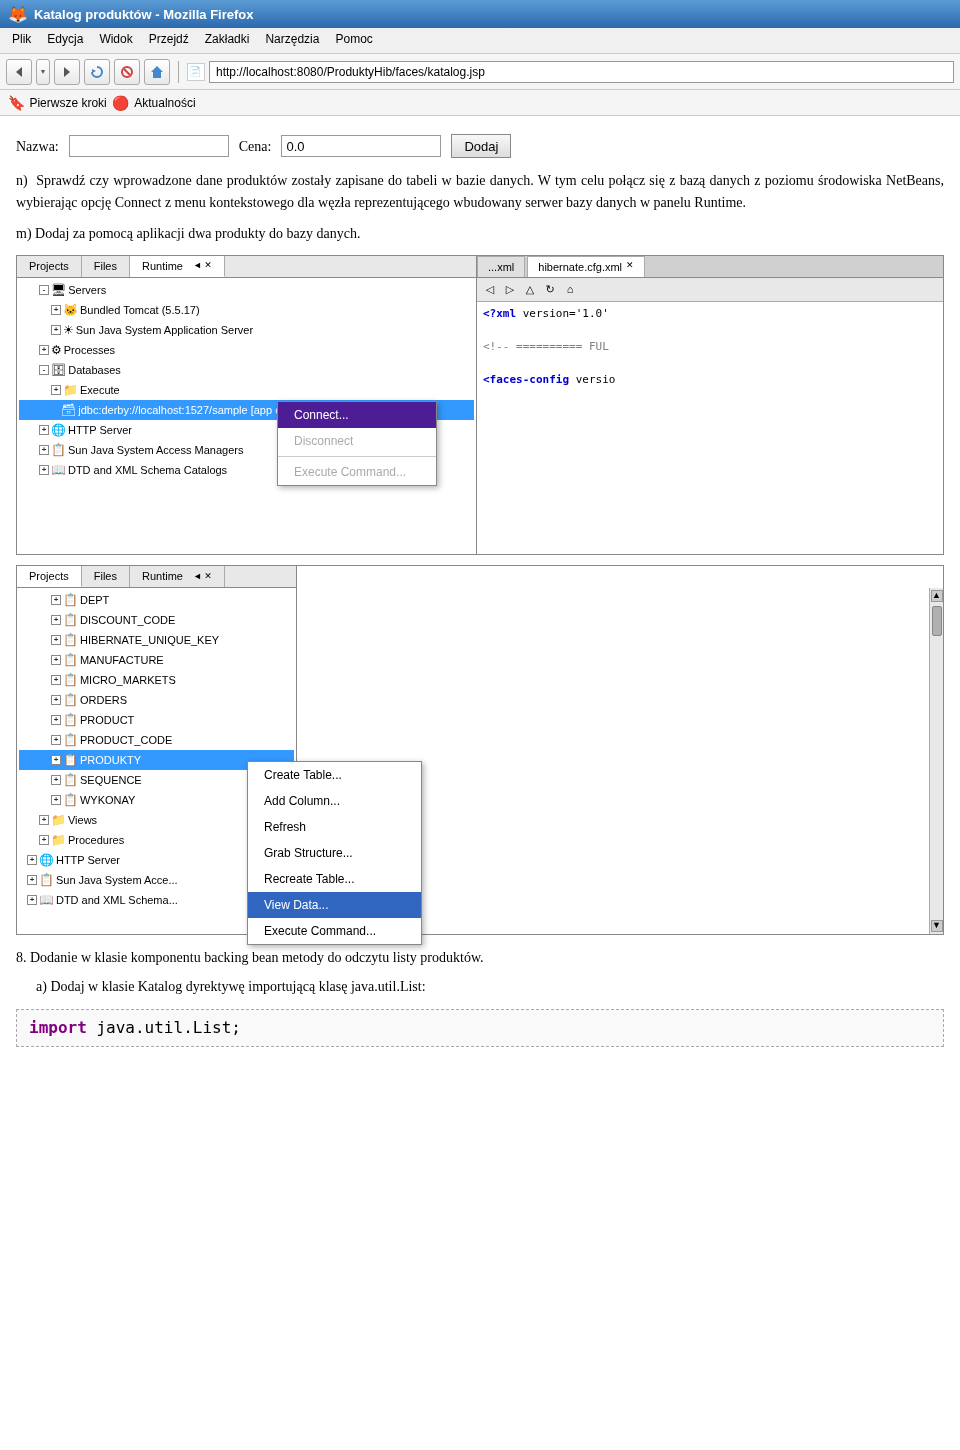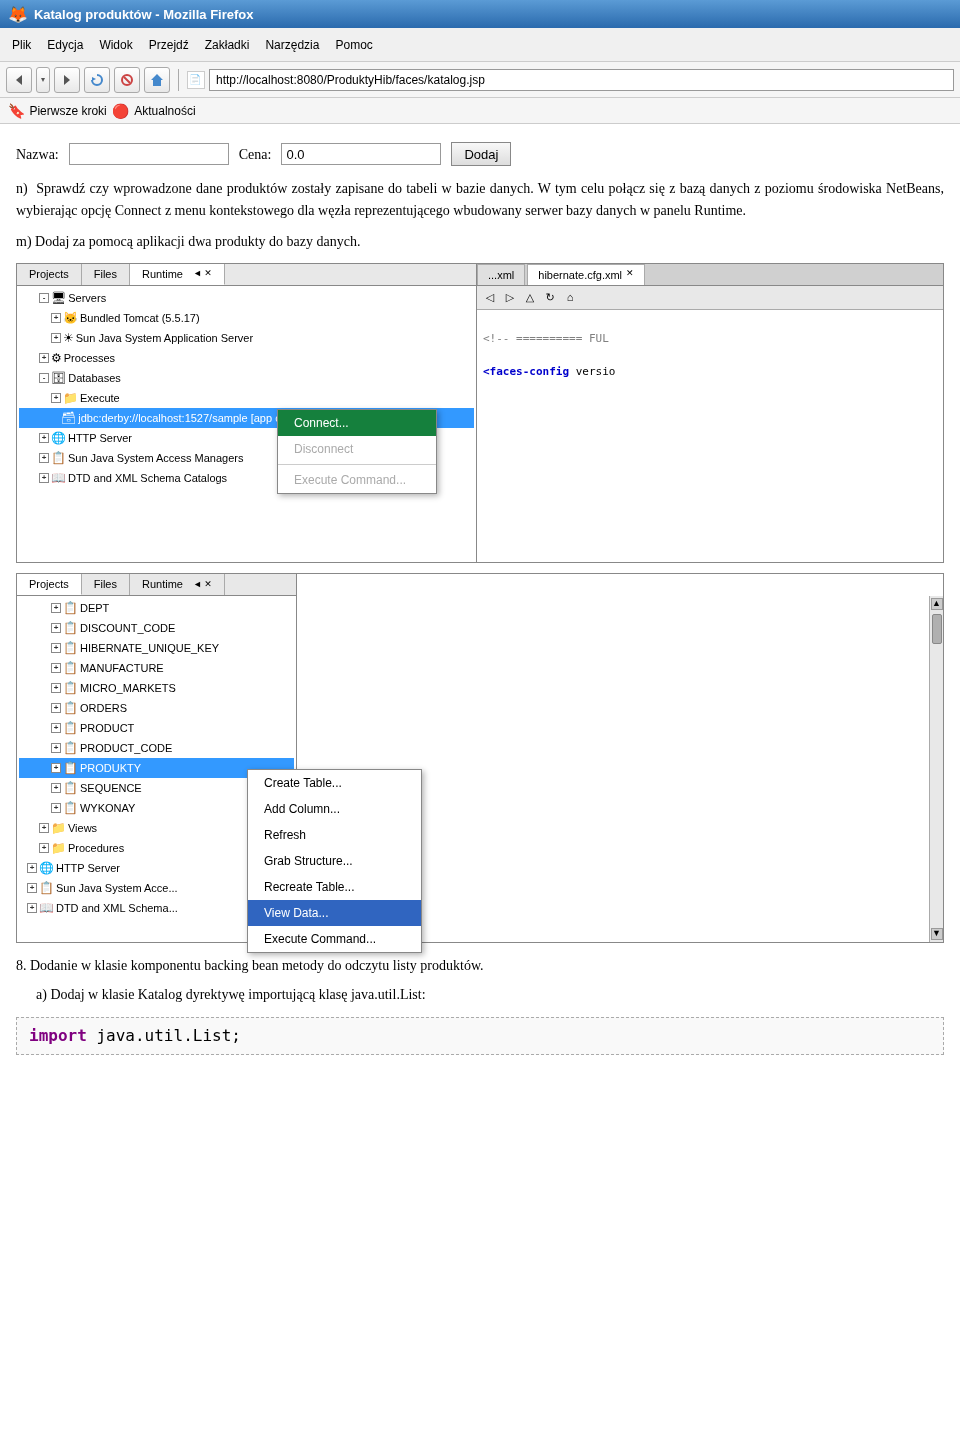--- a/index.html
+++ b/index.html
@@ -25,22 +25,22 @@
       height: 28px;
     }
 
     
     .menubar {
       background: #f0f0f0;
       border-bottom: 1px solid #ccc;
       display: flex;
       gap: 0;
       padding: 2px 4px;
-      height: 34px;
-      align-items: center;
+      height: 26px;
+      align-items: flex-start;
     }
     .menubar-item {
       padding: 2px 8px;
       font-size: 12px;
       cursor: pointer;
       white-space: nowrap;
     }
 
     
     .toolbar {
@@ -250,21 +250,21 @@
       z-index: 100;
       min-width: 160px;
       font-size: 12px;
       font-family: Arial, sans-serif;
     }
     .context-menu-item {
       padding: 4px 16px;
       cursor: pointer;
       white-space: nowrap;
     }
-    .context-menu-item.highlighted { background: #15803d; color: white; }
+    .context-menu-item.highlighted { background: #4c1d95; color: white; }
     .context-menu-item.disabled { color: #aaa; cursor: default; }
     .context-menu-separator { border-top: 1px solid #ccc; margin: 2px 0; }
 
     
     .panel-container2 {
       border: 1px solid #888;
       margin: 10px 0;
       display: flex;
       height: 370px;
       position: relative;
@@ -510,20 +510,21 @@
         </div>
       </div>
       <div class="editor-toolbar">
         <div class="editor-toolbar-btn">◁</div>
         <div class="editor-toolbar-btn">▷</div>
         <div class="editor-toolbar-btn">△</div>
         <div class="editor-toolbar-btn">↻</div>
         <div class="editor-toolbar-btn">⌂</div>
       </div>
       <div class="editor-content">
+        <div class="xml-line"><span class="xml-tag">&lt;?xml</span> version='1.0'</div>
         <div class="xml-line">&nbsp;</div>
         <div class="xml-line"><span class="xml-comment">&lt;!-- ========== FUL</span></div>
         <div class="xml-line">&nbsp;</div>
         <div class="xml-line"><span class="xml-tag">&lt;faces-config</span> versio</div>
       </div>
     </div>
 
     <div class="context-menu" style="left: 260px; top: 145px;">
       <div class="context-menu-item highlighted">Connect...</div>
       <div class="context-menu-item disabled">Disconnect</div>

